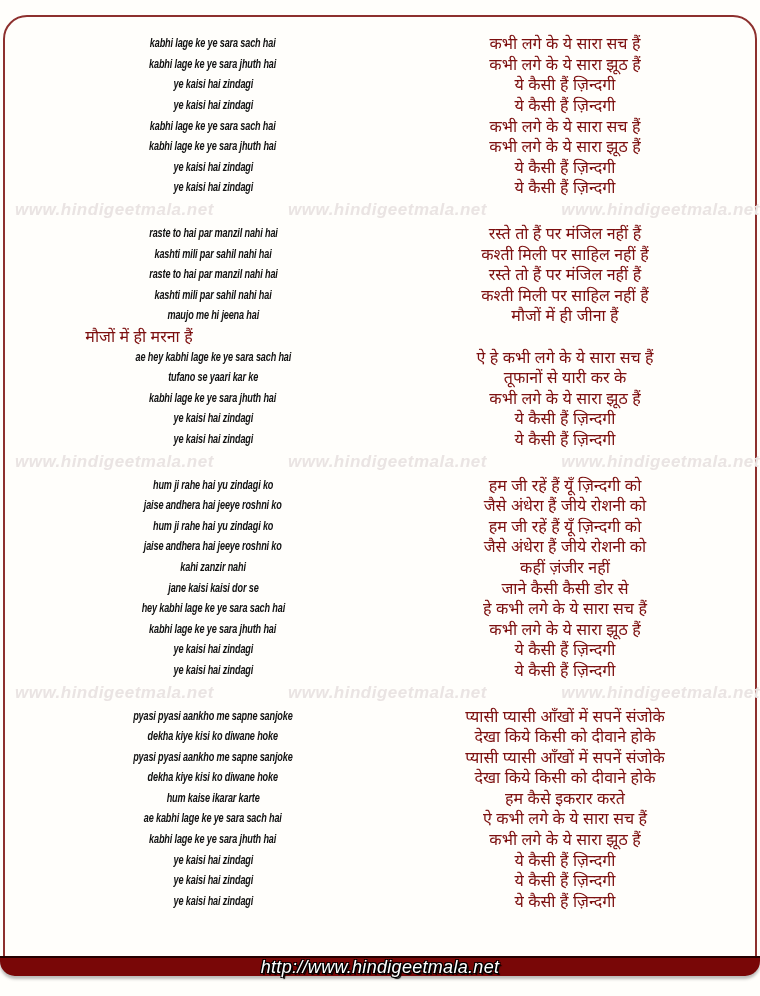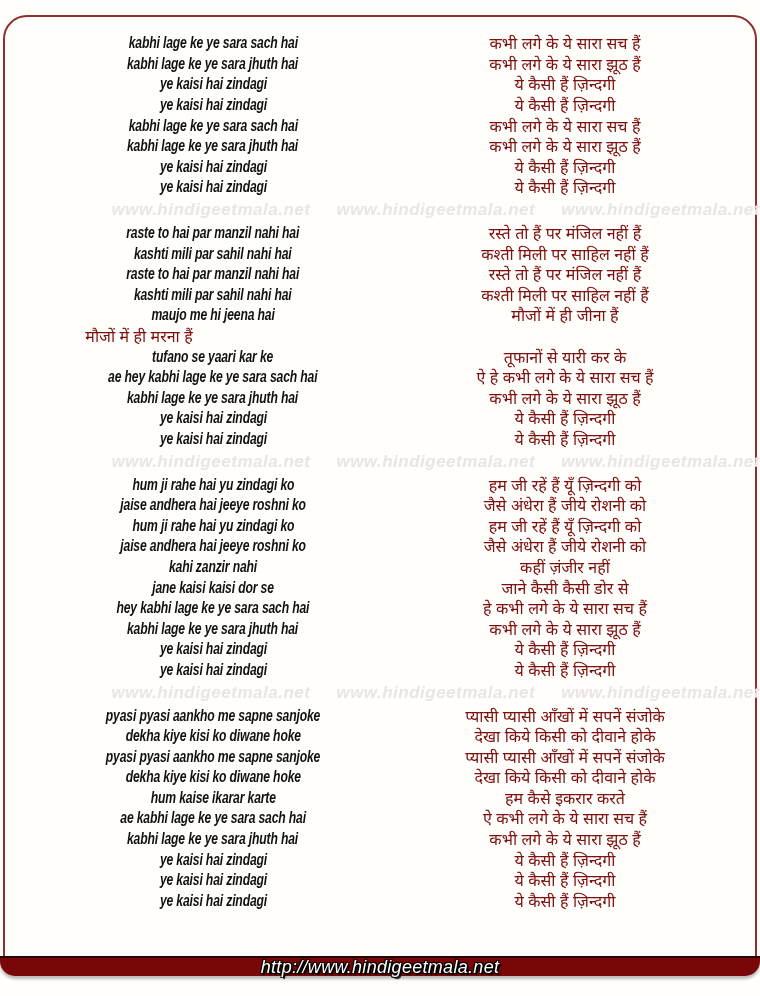--- a/index.html
+++ b/index.html
@@ -16,35 +16,35 @@
   }
   .lyrics-flow{
     position:absolute;left:0;top:33px;width:760px;
   }
   .lyric-row{
     display:flex;height:20.6px;align-items:center;
   }
   .cell-latin{
     width:426px;text-align:center;
     color:var(--latin-text,#111);
-    font-style:italic;font-weight:700;font-size:16px;
+    font-style:italic;font-weight:700;font-size:12px;
     white-space:nowrap;
   }
   .cell-latin .sqz{
     display:inline-block;transform:scaleX(0.76);transform-origin:center;
     letter-spacing:-0.2px;
   }
   .cell-hindi{
     width:278px;text-align:center;
     color:var(--hindi-text,#7c0f0f);
     font-weight:400;font-size:16px;
     white-space:nowrap;
   }
   .watermark-row{
-    height:25px;display:flex;align-items:center;justify-content:flex-end;gap:26px;
+    height:25px;display:flex;align-items:center;justify-content:space-between;gap:26px;padding-left:15px;
   }
   .watermark-row span{
     color:var(--watermark,#eae4e3);
     font-weight:700;font-style:italic;font-size:17px;letter-spacing:.5px;
     white-space:nowrap;
   }
   .footer-band{
     position:absolute;left:0;top:956px;width:760px;height:18px;
     background:var(--footer-bg,#790707);
     border-top:2px solid #250000;
@@ -119,26 +119,26 @@
       <div class="cell-hindi">कश्ती मिली पर साहिल नहीं हैं</div>
     </div>
     <div class="lyric-row">
       <div class="cell-latin"><span class="sqz">maujo me hi jeena hai</span></div>
       <div class="cell-hindi">मौजों में ही जीना हैं</div>
     </div>
     <div class="lyric-row">
       <div class="cell-hindi">मौजों में ही मरना हैं</div>
     </div>
     <div class="lyric-row">
+      <div class="cell-latin"><span class="sqz">ae hey kabhi lage ke ye sara sach hai</span></div>
+      <div class="cell-hindi">ऐ हे कभी लगे के ये सारा सच हैं</div>
+    </div>
+    <div class="lyric-row">
       <div class="cell-latin"><span class="sqz">tufano se yaari kar ke</span></div>
       <div class="cell-hindi">तूफानों से यारी कर के</div>
-    </div>
-    <div class="lyric-row">
-      <div class="cell-latin"><span class="sqz">ae hey kabhi lage ke ye sara sach hai</span></div>
-      <div class="cell-hindi">ऐ हे कभी लगे के ये सारा सच हैं</div>
     </div>
     <div class="lyric-row">
       <div class="cell-latin"><span class="sqz">kabhi lage ke ye sara jhuth hai</span></div>
       <div class="cell-hindi">कभी लगे के ये सारा झूठ हैं</div>
     </div>
     <div class="lyric-row">
       <div class="cell-latin"><span class="sqz">ye kaisi hai zindagi</span></div>
       <div class="cell-hindi">ये कैसी हैं ज़िन्दगी</div>
     </div>
     <div class="lyric-row">

